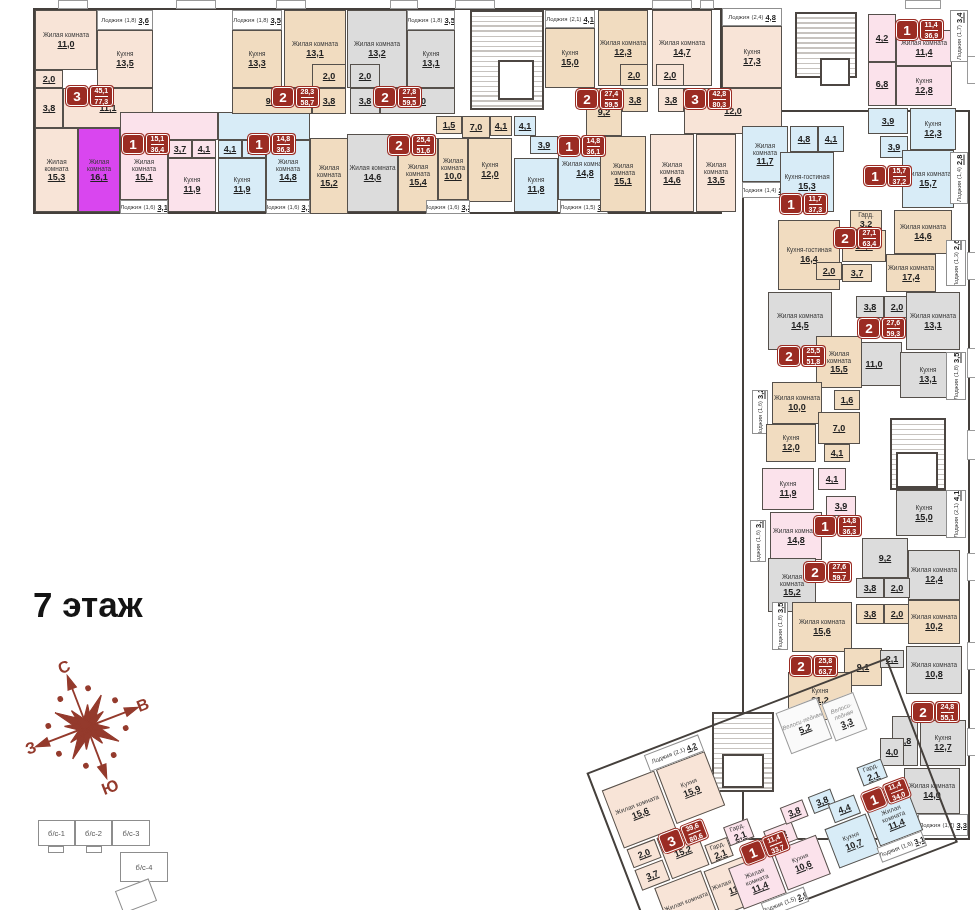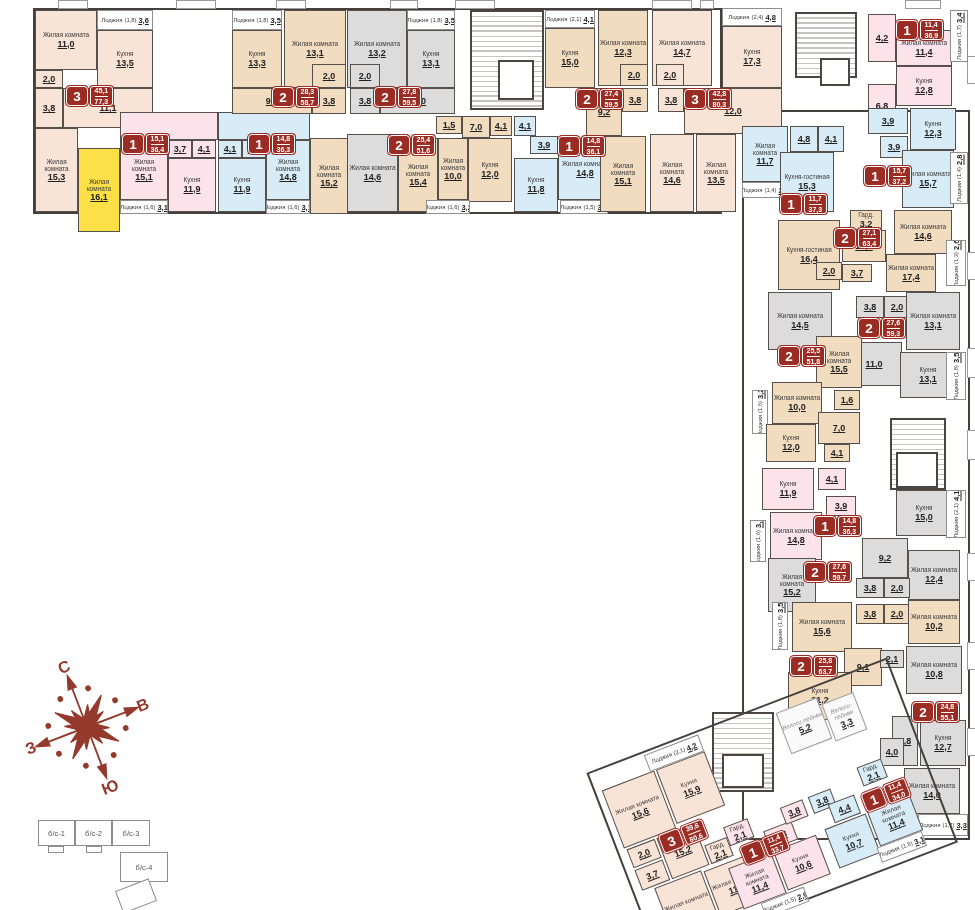--- a/index.html
+++ b/index.html
@@ -90,21 +90,21 @@
       <div class="room" style="left: 35px; top: 88px; width: 28px; height: 40px; background: rgb(248, 228, 215);">
         <div class="area">3,8</div>
       </div>
       <div class="room" style="left: 63px; top: 88px; width: 90px; height: 40px; background: rgb(248, 228, 215);">
         <div class="area">11,1</div>
       </div>
       <div class="room" style="left: 35px; top: 128px; width: 43px; height: 84px; background: rgb(248, 228, 215);">
         <div class="room-name">Жилая комната</div>
         <div class="area">15,3</div>
       </div>
-      <div class="room" style="left: 78px; top: 128px; width: 42px; height: 84px; background: #fde047; margin-top: 20px;">
+      <div class="room" style="left: 78px; top: 128px; width: 42px; height: 84px; background: #d946ef;">
         <div class="room-name">Жилая комната</div>
         <div class="area">16,1</div>
       </div>
       <div class="badge" style="left: 66px; top: 86px;">
         <span class="badge-num">3</span>
         <span class="badge-areas">
           <span class="bt">45,1</span>
           <span>77,3</span>
         </span>
       </div>
@@ -362,21 +362,21 @@
       </div>
       <div class="room" style="left: 896px; top: 30px; width: 56px; height: 36px; background: rgb(251, 226, 235);">
         <div class="room-name">Жилая комната</div>
         <div class="area">11,4</div>
       </div>
       <div class="room loggia vert" style="left: 950px; top: 10px; width: 18px; height: 52px;">
         <div class="room-name">Лоджия</div>
         <span class="dims">(1,7)</span>
         <div class="area">3,4</div>
       </div>
-      <div class="room" style="left: 868px; top: 62px; width: 28px; height: 44px; background: rgb(251, 226, 235); margin-top: 22px;">
+      <div class="room" style="left: 868px; top: 62px; width: 28px; height: 44px; background: rgb(251, 226, 235);">
         <div class="area">6,8</div>
       </div>
       <div class="room" style="left: 896px; top: 66px; width: 56px; height: 40px; background: rgb(251, 226, 235);">
         <div class="room-name">Кухня</div>
         <div class="area">12,8</div>
       </div>
       <div class="badge" style="left: 896px; top: 20px;">
         <span class="badge-num">1</span>
         <span class="badge-areas">
           <span class="bt">11,4</span>
@@ -769,20 +769,21 @@
       <div class="room common" style="left: 194px; top: -10px; width: 44px; height: 44px;">
         <div class="room-name">Велоси-педная</div>
         <div class="area">5,2</div>
       </div>
       <div class="room common" style="left: 240px; top: -2px; width: 34px; height: 40px;">
         <div class="room-name">Велоси-педная</div>
         <div class="area">3,3</div>
       </div>
     </div>
 
+  <div class="floor-title">7 этаж</div>
 
   <svg class="compass" viewBox="-60 -60 120 120">
     <g fill="#943a2c" stroke="#943a2c">
       <line x1="0" y1="0" x2="0" y2="-36" stroke-width="1.5"></line>
         <polygon points="0,-44 -3.5,-33 3.5,-33"></polygon>
       <line x1="0" y1="0" x2="36" y2="0" stroke-width="1.5"></line>
         <polygon points="44,0 33,-3.5 33,3.5"></polygon>
       <line x1="0" y1="0" x2="0" y2="36" stroke-width="1.5"></line>
         <polygon points="0,44 -3.5,33 3.5,33"></polygon>
       <line x1="0" y1="0" x2="-36" y2="0" stroke-width="1.5"></line>

